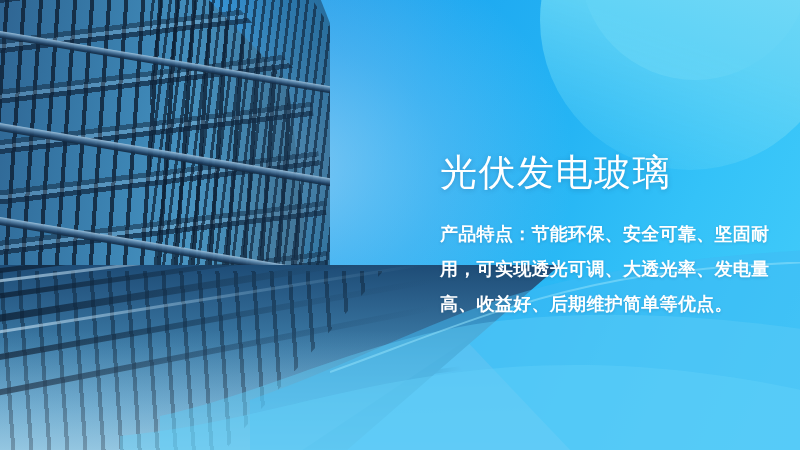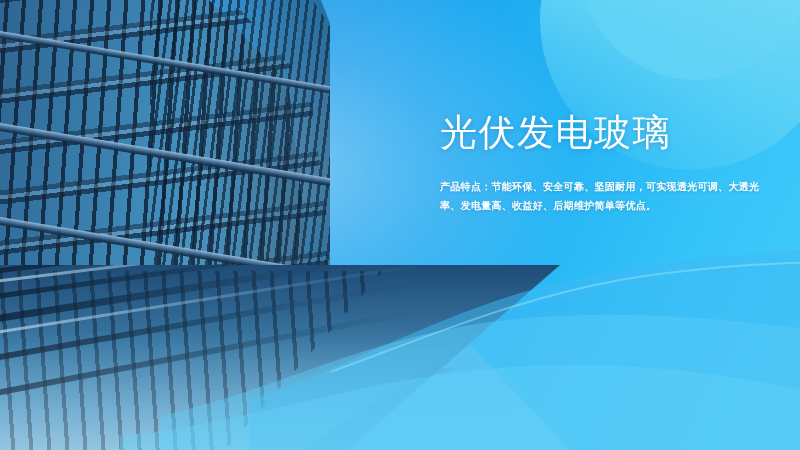--- a/index.html
+++ b/index.html
@@ -176,25 +176,25 @@
   }
   .headline{
     color:#FFFFFF;
     font-size:37px;
     line-height:1.16;
     font-weight:300;
     letter-spacing:1.5px;
     text-shadow:0 1px 5px rgba(20,70,110,.28);
     white-space:nowrap;
   }
-  .headline .l2{display:block;}
+  .headline .l2{display:block;margin-top:40px;}
   .subcopy{
     margin-top:22px;
     color:#FFFFFF;
-    font-size:10px;
+    font-size:18px;
     line-height:1.95;
     font-weight:600;
     letter-spacing:.3px;
     width:332px;
     text-shadow:0 1px 3px rgba(20,70,110,.22);
   }
 </style>
 </head>
 <body>
 

